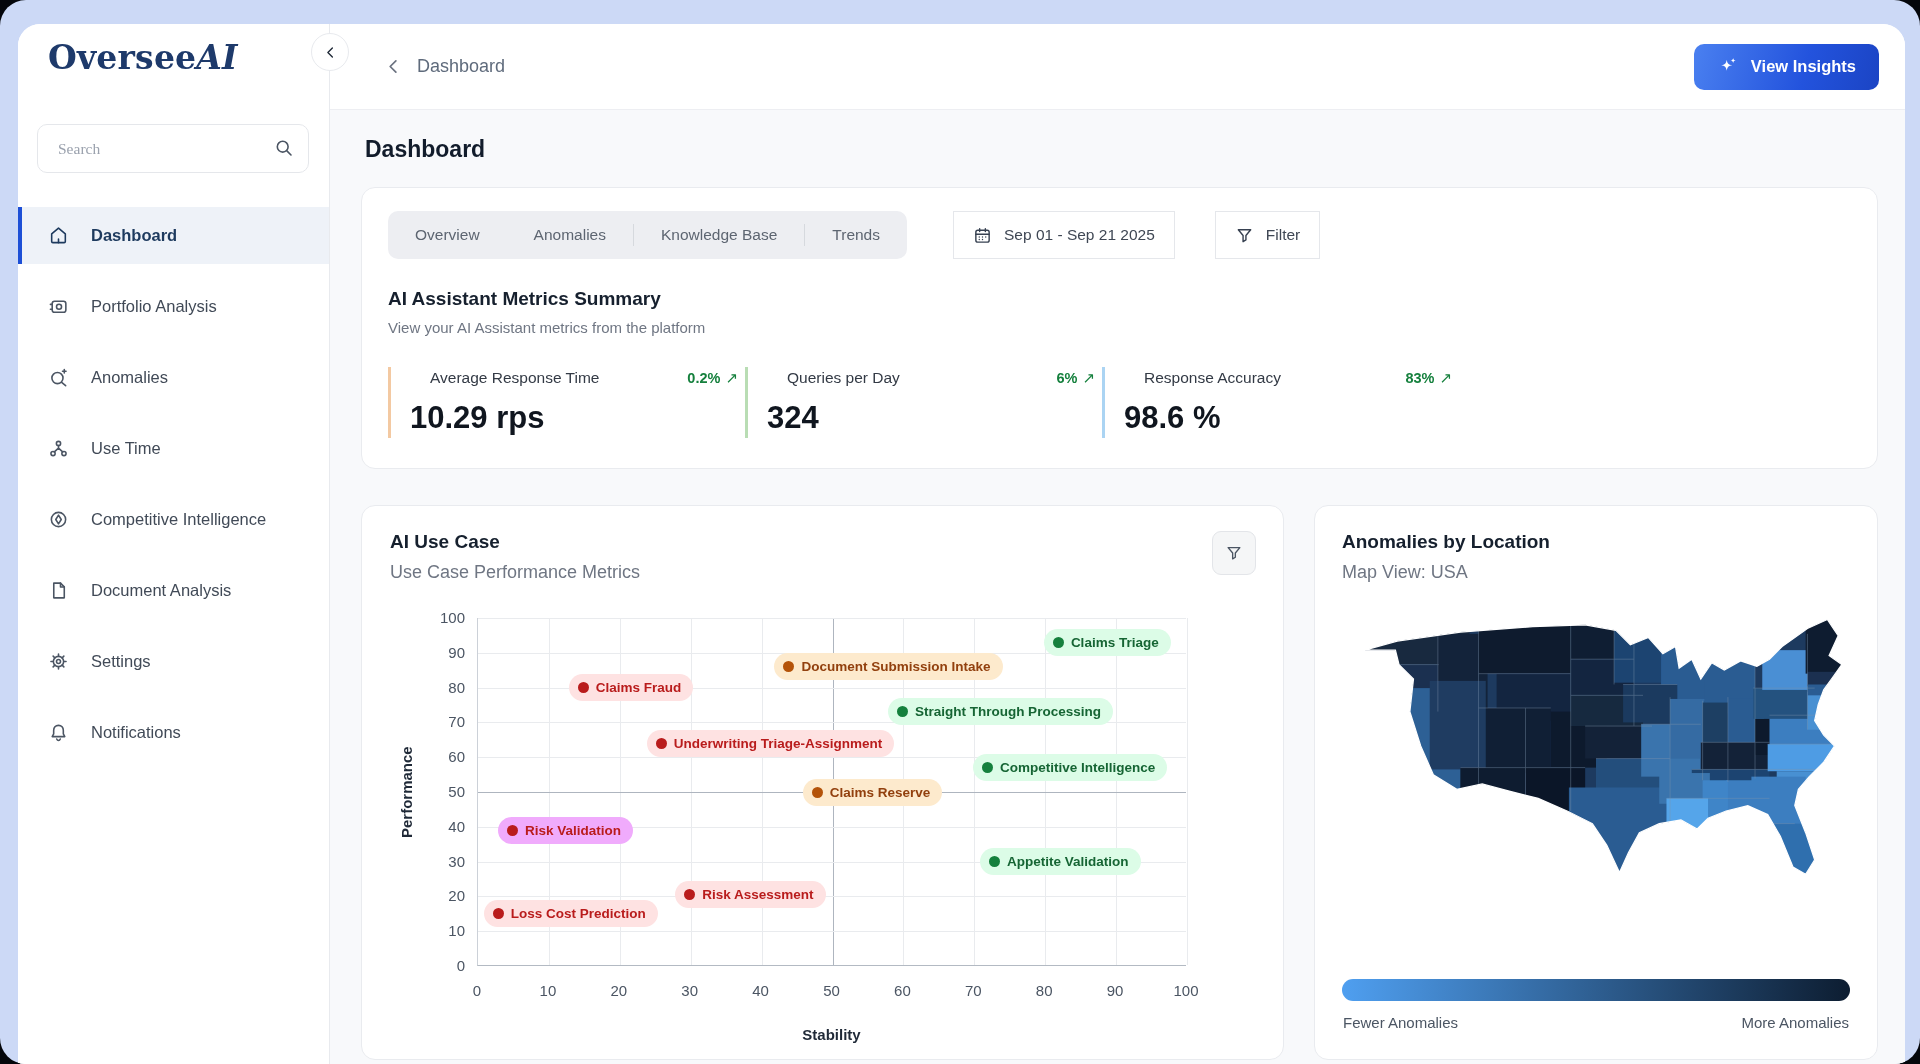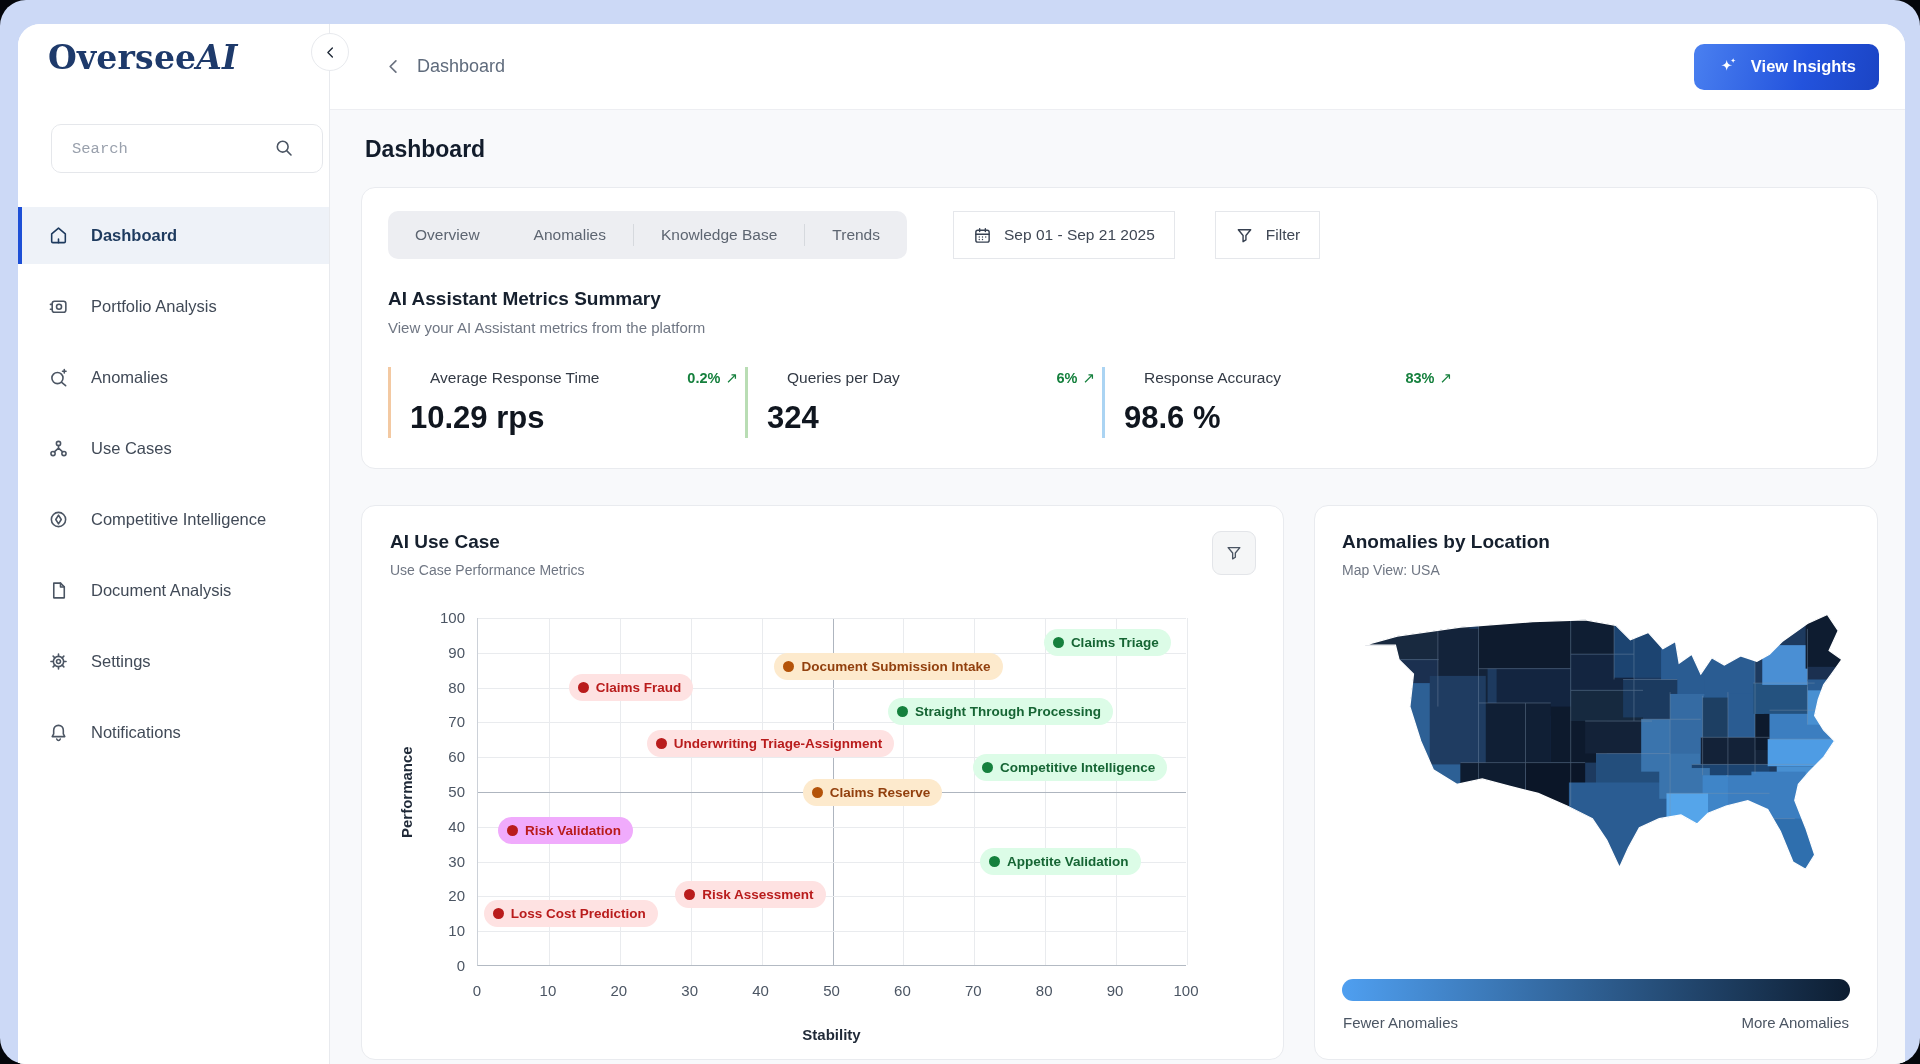--- a/index.html
+++ b/index.html
@@ -5,21 +5,21 @@
   * { box-sizing: border-box; margin: 0; padding: 0; }
   html,body { width:1920px; height:1064px; background:#04060b; font-family:"Liberation Sans", sans-serif; overflow:hidden; }
   .frame { position:absolute; inset:0; background:#ccd9f6; border-radius:26px; overflow:hidden; }
   .app { position:absolute; left:18px; top:24px; right:15px; bottom:0; background:#fff; border-radius:22px 22px 0 0; display:flex; overflow:hidden; }
 
   
   .sidebar { width:312px; flex:0 0 312px; border-right:1px solid #e8eaee; background:#fff; position:relative; }
   .logo { margin:14px 0 0 30px; font-family:"DejaVu Serif", serif; font-weight:700; font-size:33px; color:#1e3a6b; letter-spacing:.2px; }
   .logo .ai { font-style:italic; font-weight:600; }
   .searchwrap { position:relative; margin:47px 20px 0 19px; }
-  .searchwrap input { width:100%; height:49px; border:1px solid #e5e7eb; border-radius:10px; padding:0 46px 0 20px; font-size:15.5px; color:#374151; outline:none; font-family:Liberation Mono, monospace; background:#fff;margin-left:14px; }
+  .searchwrap input { width:100%; height:49px; border:1px solid #e5e7eb; border-radius:10px; padding:0 46px 0 20px; font-size:15.5px; color:#374151; outline:none; font-family:Liberation Serif, serif; background:#fff; }
   .searchwrap input::placeholder { color:#9aa1ad; }
   .searchwrap .sicon { position:absolute; right:15px; top:14px; width:20px; height:20px; color:#4b5563; }
   .nav { margin-top:34px; }
   .nav-item { display:flex; align-items:center; gap:22px; height:57px; margin-bottom:14px; padding-left:30px; font-size:16.5px; color:#414a57; cursor:pointer; }
   .nav-item .nicon { width:21px; height:21px; color:#4b5563; flex:0 0 21px; }
   .nav-item.active { background:#eef2f8; border-left:4px solid #1d4fd6; padding-left:26px; color:#1d3a5e; font-weight:700; }
   .nav-item.active .nicon { color:#1d3a5e; }
   .collapse-btn { position:absolute; left:293px; top:9px; width:38px; height:38px; border-radius:50%; background:#fff; border:1px solid #e8eaee; z-index:6; display:flex; align-items:center; justify-content:center; color:#1f2937; cursor:pointer; }
   .collapse-btn svg { width:15px; height:15px; }
 
@@ -55,21 +55,21 @@
   .m-top { display:flex; justify-content:space-between; align-items:center; width:308px;margin-left:20px; }
   .m-label { font-size:15.5px; color:#333a45; }
   .m-delta { font-size:14.5px; font-weight:700; color:#15803d; white-space:nowrap; }
   .m-delta .arr { font-weight:400; margin-left:5px; font-size:15px; }
   .m-value { margin-top:13px; font-size:31px; font-weight:700; color:#10161f; }
 
   
   .row2 { display:flex; gap:30px; margin-top:36px; }
   .card-chart { width:923px; flex:0 0 923px; height:555px; position:relative; padding:25px 28px; }
   .card-title { font-size:19px; font-weight:700; color:#16202e; }
-  .card-sub { margin-top:9px; font-size:14px; color:#6f7683; }
+  .card-sub { margin-top:9px; font-size:18px; color:#6f7683; }
   .chart-filter { position:absolute; right:27px; top:25px; width:44px; height:44px; border-radius:9px; border:1px solid #e3e5e9; background:#f5f6f7; display:flex; align-items:center; justify-content:center; color:#4b5563; cursor:pointer; }
   .chart-filter svg { width:18px; height:18px; }
 
   .plot { position:absolute; left:115px; top:112px; width:709px; height:348px; border-left:1px solid #ccd1d8; border-bottom:1px solid #b3bac3; }
   .gl-v { position:absolute; top:0; bottom:0; width:1px; background:#e9ebee; }
   .gl-h { position:absolute; left:0; right:0; height:1px; background:#e9ebee; }
   .gl-dark { background:#aeb5bf; }
   .xtick { position:absolute; width:44px; text-align:center; font-size:15px; color:#4b5563; }
   .ytick { position:absolute; width:42px; text-align:right; font-size:15px; color:#4b5563; }
   .xaxis-label { position:absolute; text-align:center; font-size:15px; font-weight:600; color:#1f2937; }
@@ -174,21 +174,21 @@
           <div class="nav-item">
             <svg class="nicon">
               <use href="#i-anomaly-scan"></use>
             </svg>
             <span>Anomalies</span>
           </div>
           <div class="nav-item">
             <svg class="nicon">
               <use href="#i-use-cases"></use>
             </svg>
-            <span>Use Cases</span>
+            <span>Use Time</span>
           </div>
           <div class="nav-item">
             <svg class="nicon">
               <use href="#i-competitive"></use>
             </svg>
             <span>Competitive Intelligence</span>
           </div>
           <div class="nav-item">
             <svg class="nicon">
               <use href="#i-document"></use>

